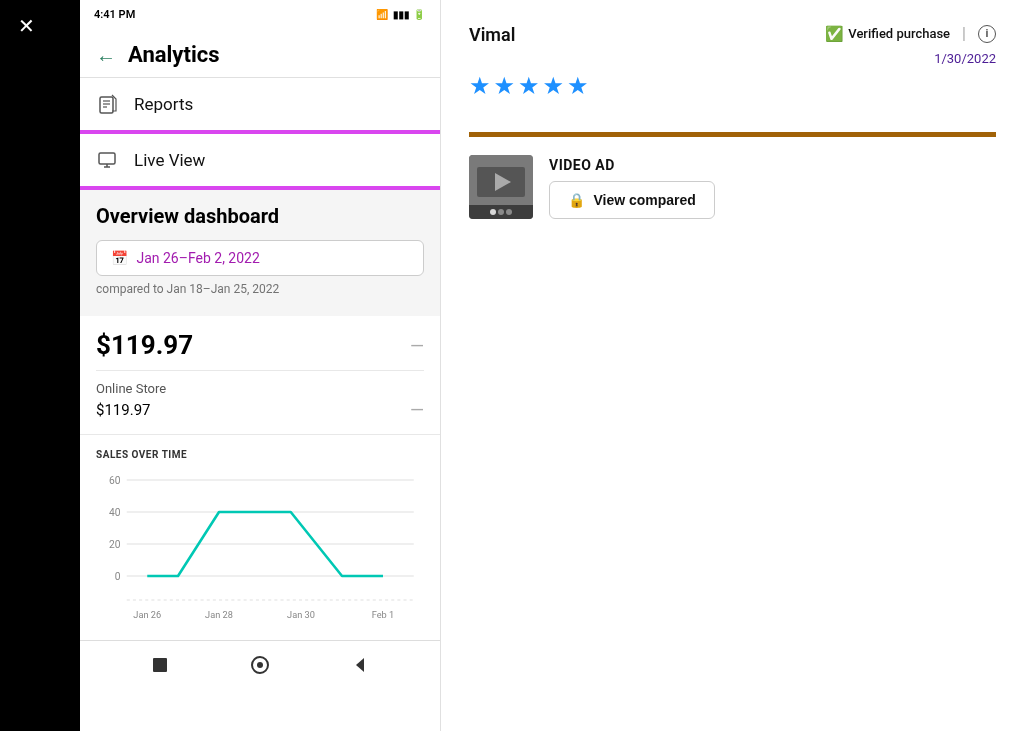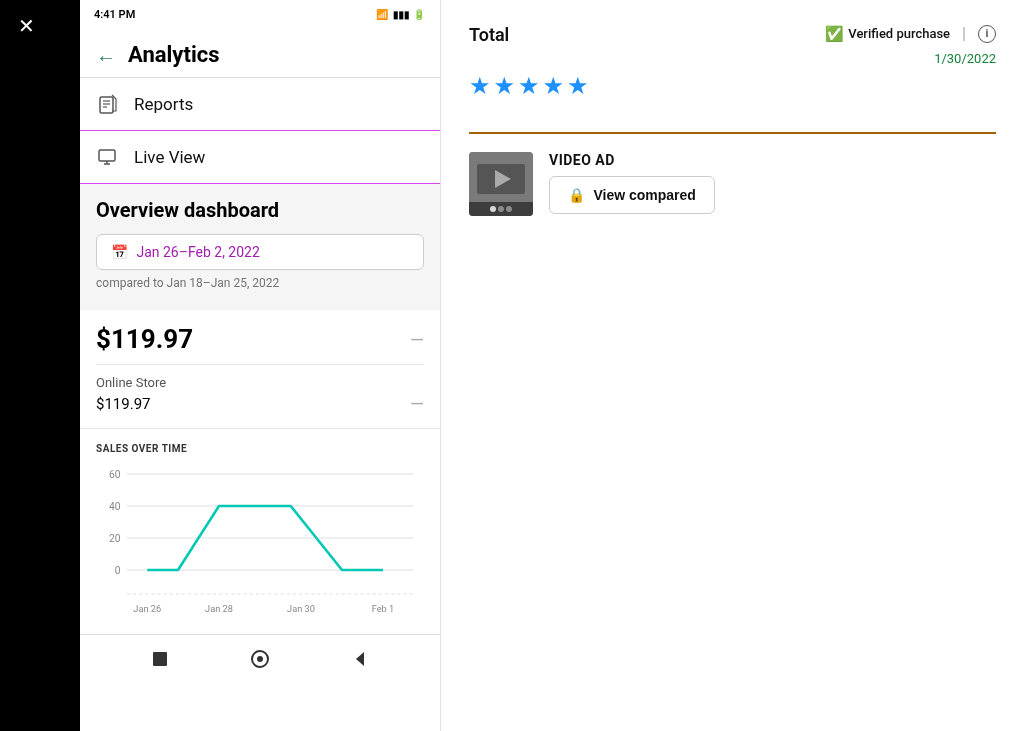--- a/index.html
+++ b/index.html
@@ -57,21 +57,21 @@
       font-size: 22px;
       font-weight: 700;
       color: #000;
     }
 
     
     .nav-item {
       display: flex;
       align-items: center;
       padding: 14px 16px;
-      border-bottom: 1px solid #d946ef;
+      border-bottom: 4px solid #d946ef;
       cursor: pointer;
       background: #fff;
     }
     .nav-icon {
       width: 24px;
       height: 24px;
       margin-right: 14px;
       display: flex;
       align-items: center;
       justify-content: center;
@@ -201,41 +201,41 @@
       border-radius: 50%;
       display: flex;
       align-items: center;
       justify-content: center;
       font-size: 11px;
       color: #555;
       font-weight: 700;
       cursor: pointer;
     }
 
-    .review-date { font-size: 13px; color: #15803d; margin-top: 4px; text-align: right; }
+    .review-date { font-size: 13px; color: #4c1d95; margin-top: 4px; text-align: right; }
 
     .stars-row {
       display: flex;
       gap: 3px;
       margin-bottom: 16px;
     }
     .star { color: #1e90ff; font-size: 24px; }
 
     .review-text {
       font-size: 16px;
       line-height: 1.6;
       color: #111;
       flex: 1;
     }
 
     .product-section {
-      border-top: 2px solid #a16207;
+      border-top: 5px solid #a16207;
       padding-top: 18px;
       display: flex;
-      align-items: flex-start;
+      align-items: flex-end;
       gap: 16px;
       margin-top: 16px;
     }
     .product-thumb {
       width: 64px;
       height: 64px;
       background: #888;
       border-radius: 4px;
       overflow: hidden;
       flex-shrink: 0;
@@ -383,21 +383,21 @@
         </svg>
       </div>
     </div>
 
   </div>
 </div>
 
 <div class="review-panel">
 
   <div class="review-header">
-    <span class="reviewer-name">Total</span>
+    <span class="reviewer-name">Vimal</span>
     <div style="display:flex; flex-direction:column; align-items:flex-end; gap:4px;">
       <div class="verified-row">
         <div class="verified-badge">
           <span class="verified-icon">✅</span>
           <span>Verified purchase</span>
         </div>
         <span style="color:#aaa; margin: 0 4px;">|</span>
         <div class="info-icon">i</div>
       </div>
       <span class="review-date">1/30/2022</span>

